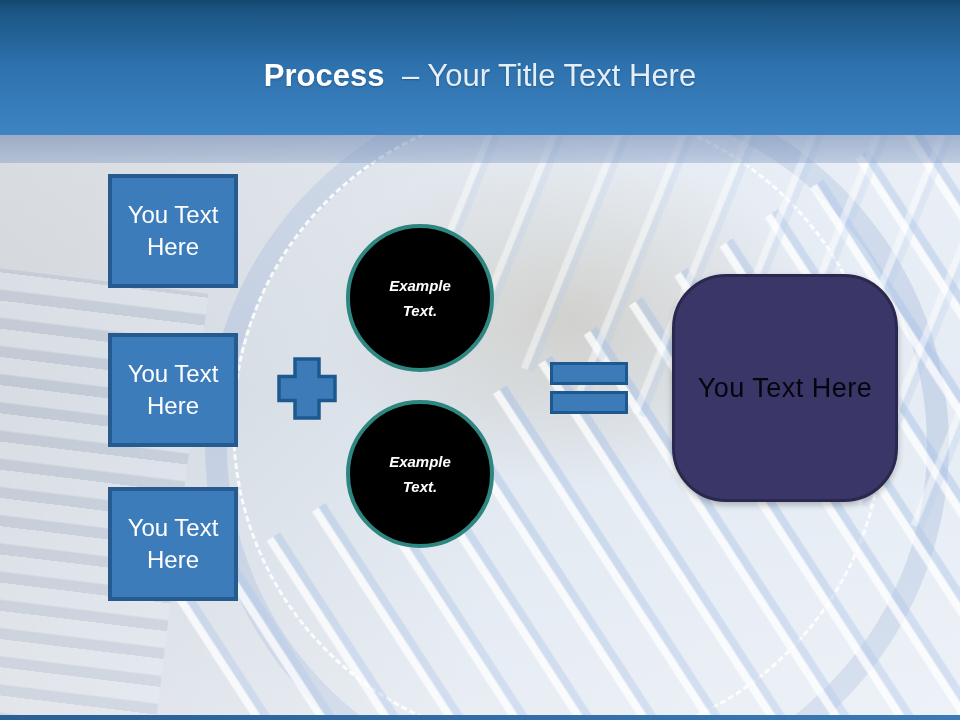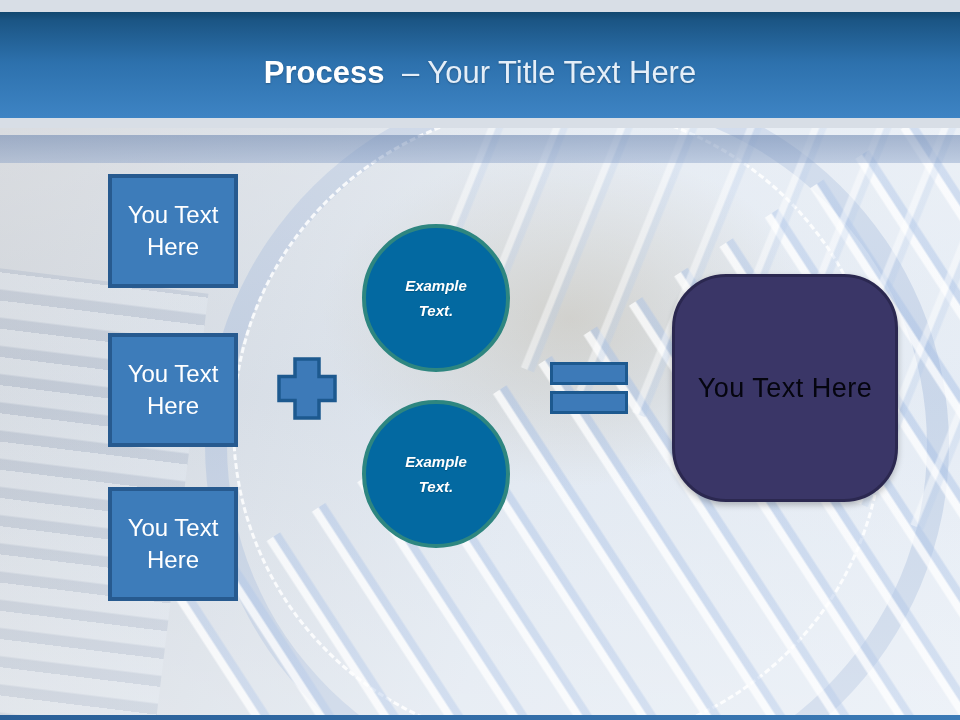--- a/index.html
+++ b/index.html
@@ -23,39 +23,39 @@
       transform:rotate(22deg);opacity:.65;
       background:repeating-linear-gradient(90deg,rgba(255,255,255,0) 0 22px,rgba(255,255,255,0.7) 24px 29px,rgba(160,188,228,0.4) 31px 36px,rgba(255,255,255,0) 38px 60px);}
   .bg .left-struct{position:absolute;left:-50px;top:150px;width:230px;height:480px;
       transform:rotate(7deg);opacity:.45;
       background:repeating-linear-gradient(0deg,rgba(104,126,163,0.45) 0 10px,rgba(231,239,248,0.55) 12px 28px);}
   .bg .wash{position:absolute;inset:0;
       background:linear-gradient(180deg,rgba(255,255,255,0.30) 0%,rgba(244,248,252,0.16) 45%,rgba(255,255,255,0.34) 100%);}
   .band{position:absolute;left:0;top:135px;width:960px;height:28px;
       background:linear-gradient(180deg,rgba(106,132,174,0.55),rgba(130,155,196,0.42));}
   
-  .header{position:absolute;left:0;top:12px;width:960px;height:106px;
+  .header{position:absolute;left:0;top:0;width:960px;height:135px;
       background:linear-gradient(180deg,#12486f 0%,#1b5584 8%,#2d71ad 48%,#3e84c4 100%);
       display:flex;align-items:center;justify-content:center;padding-top:16px;box-sizing:border-box;text-align:right;}
   .title{font-size:31px;color:#ffffff;text-shadow:0 1px 2px rgba(0,0,0,0.25);white-space:nowrap;}
   .title .bold{font-weight:700;color:#ffffff;}
   .title .rest{font-weight:400;color:#e4eef8;margin-left:9px;}
   
   .inbox{position:absolute;left:108px;width:130px;height:114px;box-sizing:border-box;
       background:#3d7cba;border:4px solid #275a8f;display:flex;align-items:center;justify-content:center;
       text-align:center;color:#fff;font-size:24px;line-height:1.32;padding:0 8px;}
   .inbox.b1{top:174px;} .inbox.b2{top:333px;} .inbox.b3{top:487px;}
   
   .plus{position:absolute;left:277px;top:357px;width:60px;height:63px;}
   .equals{position:absolute;left:550px;top:362px;width:78px;height:52px;
       display:flex;flex-direction:column;justify-content:space-between;}
   .equals .bar{width:78px;height:23px;box-sizing:border-box;background:#3d7ab8;border:3px solid #1d598f;}
   
-  .circle{position:absolute;left:362px;width:148px;height:148px;box-sizing:border-box;border-radius:50%;
-      background:#0369a1;border:4px solid #2e8680;display:flex;align-items:center;justify-content:center;}
+  .circle{position:absolute;left:346px;width:148px;height:148px;box-sizing:border-box;border-radius:50%;
+      background:#000000;border:4px solid #2e8680;display:flex;align-items:center;justify-content:center;}
   .circle.c1{top:224px;} .circle.c2{top:400px;}
   .circle .lbl{width:74px;text-align:center;color:#fff;font-size:15px;font-weight:700;font-style:italic;
       line-height:1.7;text-shadow:0 1px 1px rgba(0,0,0,0.2);}
   
   .result{position:absolute;left:672px;top:274px;width:226px;height:228px;box-sizing:border-box;
       background:#3a3667;border:3px solid #2b2850;border-radius:54px;
       display:flex;align-items:center;justify-content:center;box-shadow:0 3px 6px rgba(0,0,0,0.25);}
   .result .lbl{color:#05050f;font-size:27px;letter-spacing:0.5px;}
   
   .footer-bar{position:absolute;left:0;bottom:0;width:960px;height:5px;

